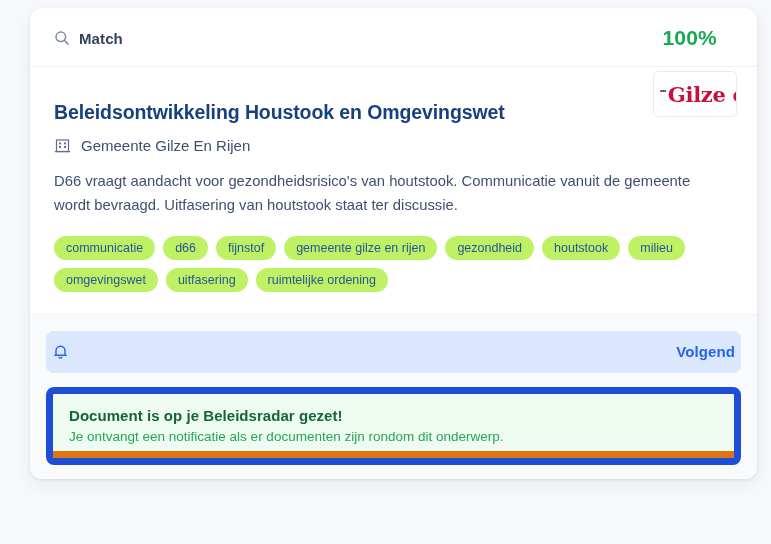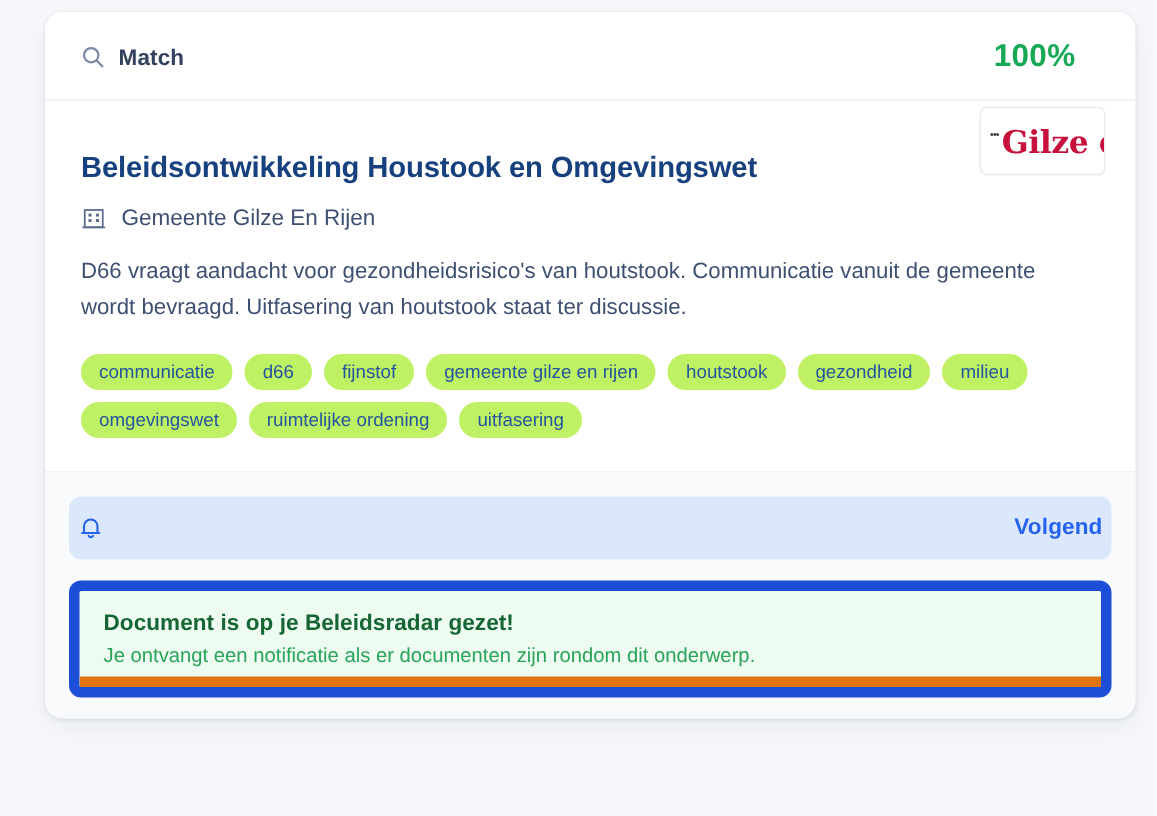--- a/index.html
+++ b/index.html
@@ -264,26 +264,26 @@
         <span>Gemeente Gilze En Rijen</span>
       </div>
 
       <p class="doc-summary">D66 vraagt aandacht voor gezondheidsrisico's van houtstook. Communicatie vanuit de gemeente wordt bevraagd. Uitfasering van houtstook staat ter discussie.</p>
 
       <div class="tag-list">
         <span class="tag">communicatie</span>
         <span class="tag">d66</span>
         <span class="tag">fijnstof</span>
         <span class="tag">gemeente gilze en rijen</span>
+        <span class="tag">gezondheid</span>
         <span class="tag">houtstook</span>
-        <span class="tag">gezondheid</span>
         <span class="tag">milieu</span>
         <span class="tag">omgevingswet</span>
+        <span class="tag">uitfasering</span>
         <span class="tag">ruimtelijke ordening</span>
-        <span class="tag">uitfasering</span>
       </div>
 
     </div>
 
     <div class="card-footer">
 
       <button class="follow-button">
         <span class="bell-icon">
           <svg width="17" height="17" viewBox="0 0 17 17" fill="none" stroke="#2563eb" stroke-width="1.4" stroke-linecap="round" stroke-linejoin="round">
             <path d="M4 12.2V7.8a4.5 4.5 0 0 1 9 0v4.4"></path>

